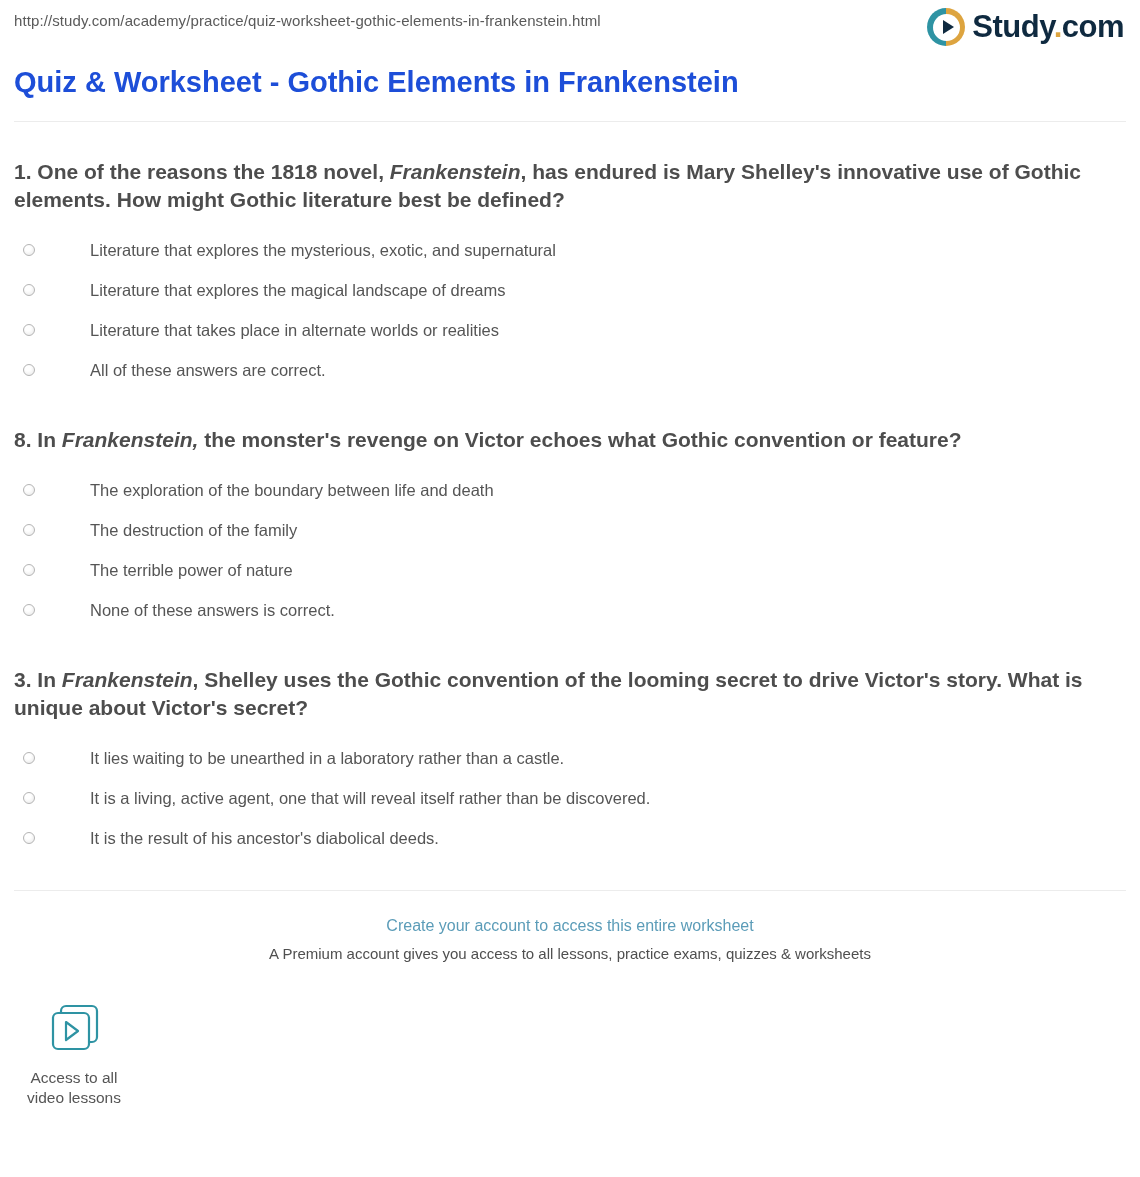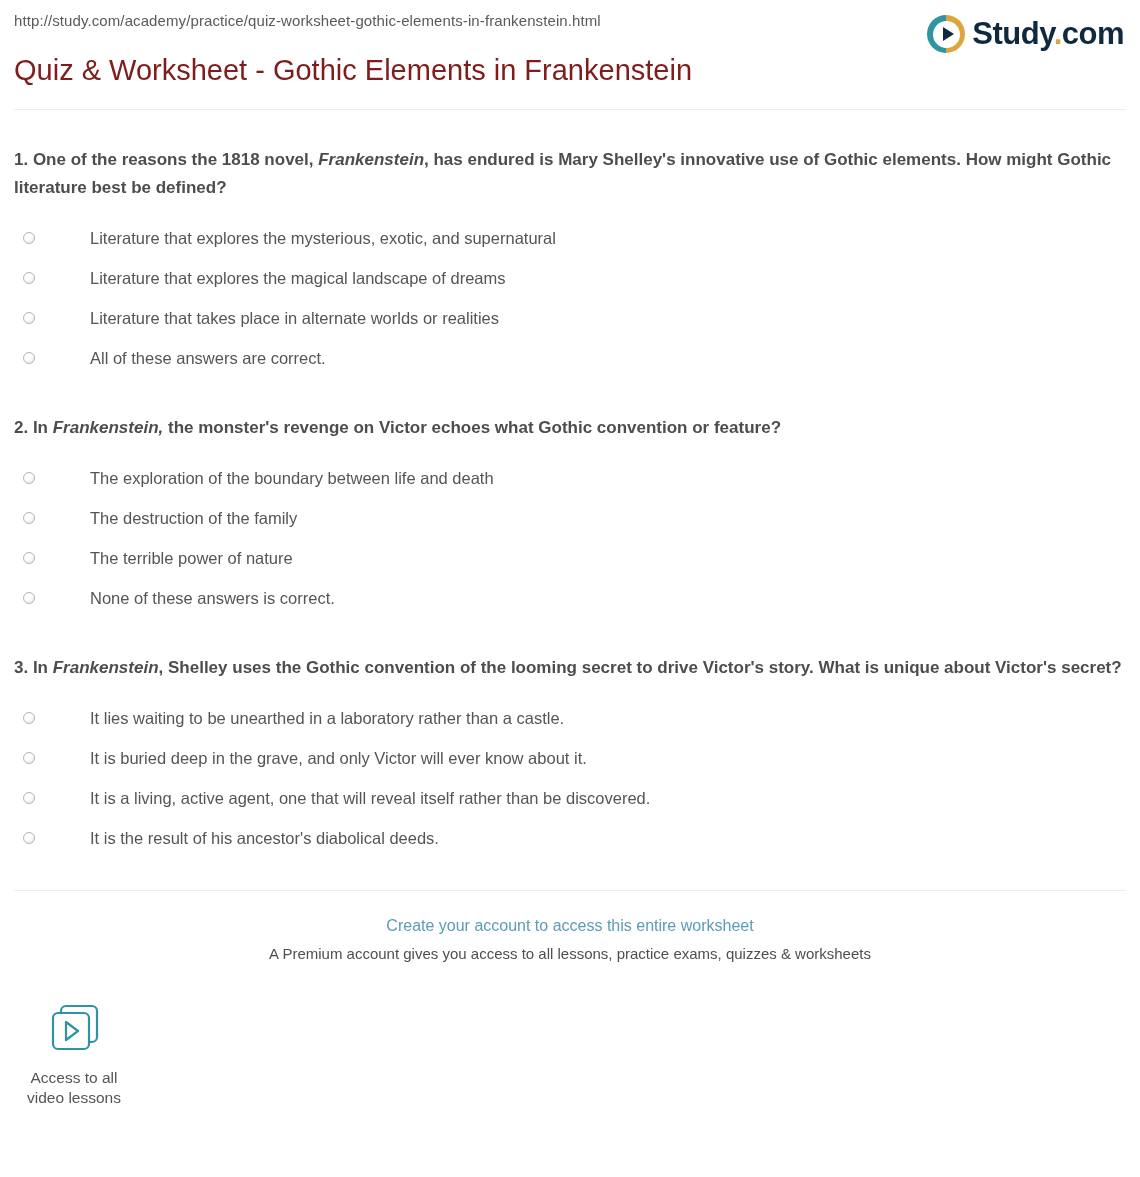--- a/index.html
+++ b/index.html
@@ -6,38 +6,38 @@
   html, body { margin: 0; padding: 0; background: #ffffff; }
   body {
     width: 1140px; min-height: 1177px;
     font-family: "Liberation Sans", "DejaVu Sans", sans-serif;
     color: #555555; position: relative;
   }
   .page { padding: 0 14px; }
 
   
   .url-bar { padding-top: 12px; font-size: 15px; color: #5a5a5a; letter-spacing: 0.1px; }
-  .logo { position: absolute; top: 15px; right: 16px; display: flex; align-items: center; cursor: pointer; }
+  .logo { position: absolute; top: 8px; right: 16px; display: flex; align-items: center; cursor: pointer; }
   .logo-icon { width: 38px; height: 38px; border-radius: 50%;
     background: conic-gradient(#dda43f 0 50%, #2e93a3 50% 100%);
     display: flex; align-items: center; justify-content: center; margin-right: 7px; }
   .logo-icon-inner { width: 27px; height: 27px; border-radius: 50%; background: #ffffff;
     display: flex; align-items: center; justify-content: center; }
   .logo-play { width: 0; height: 0; border-left: 11px solid #0f2a40;
     border-top: 7px solid transparent; border-bottom: 7px solid transparent; margin-left: 4px; }
   .logo-text { font-size: 31px; font-weight: bold; color: #0f2a40; letter-spacing: -0.5px; }
   .logo-dot { color: #dda43f; }
 
   
-  .page-title { font-size: 29px; font-weight: normal; color: #7f1d1d; margin: 24px 0 0 0; line-height: 34px; }
+  .page-title { font-size: 29px; font-weight: bold; color: #1d4ed8; margin: 36px 0 0 0; line-height: 34px; }
   .rule { border: none; border-top: 1px solid #ececec; margin: 22px 0 0 0; }
 
   
   .question { margin-top: 36px; }
-  .q-heading { font-size: 17px; font-weight: bold; color: #4d4d4d; line-height: 28px; margin: 0; }
+  .q-heading { font-size: 21px; font-weight: bold; color: #4d4d4d; line-height: 28px; margin: 0; }
   .q-heading .italic { font-style: italic; }
   .options { margin-top: 16px; }
   .option-row { display: flex; align-items: center; height: 40px; padding-left: 9px; }
   .radio { width: 12px; height: 12px; border-radius: 50%; flex: 0 0 12px;
     border: 1px solid #b5b5b5; background: radial-gradient(circle at 40% 35%, #ffffff 30%, #e6e6e6 100%);
     margin-right: 19px; cursor: pointer; }
   .option-label { font-size: 16.5px; color: #555555; margin-left: 36px; }
 
   
   .signup { text-align: center; }
@@ -88,21 +88,21 @@
         <span class="option-label">Literature that takes place in alternate worlds or realities</span>
       </div>
       <div class="option-row">
         <span class="radio"></span>
         <span class="option-label">All of these answers are correct.</span>
       </div>
     </div>
   </div>
 
   <div class="question">
-    <p class="q-heading"><span>2. In </span><span class="italic">Frankenstein,</span><span> the monster's revenge on Victor echoes what Gothic convention or feature?</span></p>
+    <p class="q-heading"><span>8. In </span><span class="italic">Frankenstein,</span><span> the monster's revenge on Victor echoes what Gothic convention or feature?</span></p>
     <div class="options">
       <div class="option-row">
         <span class="radio"></span>
         <span class="option-label">The exploration of the boundary between life and death</span>
       </div>
       <div class="option-row">
         <span class="radio"></span>
         <span class="option-label">The destruction of the family</span>
       </div>
       <div class="option-row">
@@ -115,24 +115,20 @@
       </div>
     </div>
   </div>
 
   <div class="question">
     <p class="q-heading"><span>3. In </span><span class="italic">Frankenstein</span><span>, Shelley uses the Gothic convention of the looming secret to drive Victor's story. What is unique about Victor's secret?</span></p>
     <div class="options">
       <div class="option-row">
         <span class="radio"></span>
         <span class="option-label">It lies waiting to be unearthed in a laboratory rather than a castle.</span>
-      </div>
-      <div class="option-row">
-        <span class="radio"></span>
-        <span class="option-label">It is buried deep in the grave, and only Victor will ever know about it.</span>
       </div>
       <div class="option-row">
         <span class="radio"></span>
         <span class="option-label">It is a living, active agent, one that will reveal itself rather than be discovered.</span>
       </div>
       <div class="option-row">
         <span class="radio"></span>
         <span class="option-label">It is the result of his ancestor's diabolical deeds.</span>
       </div>
     </div>

